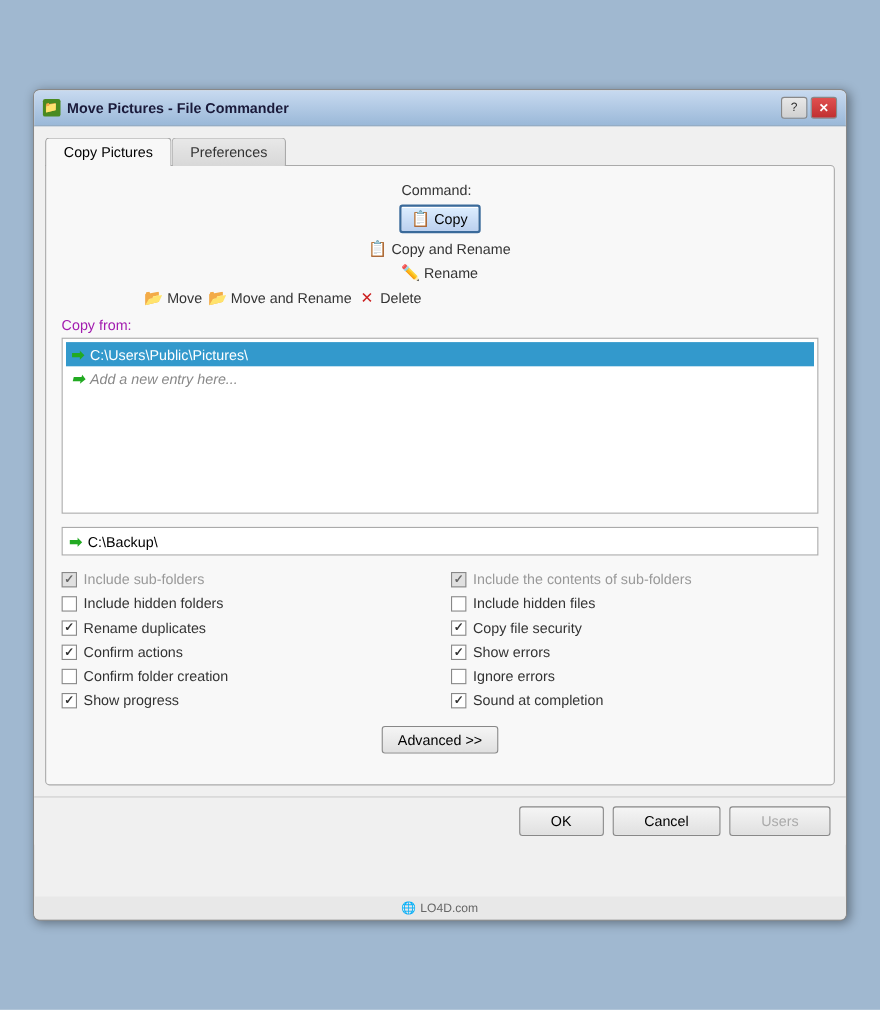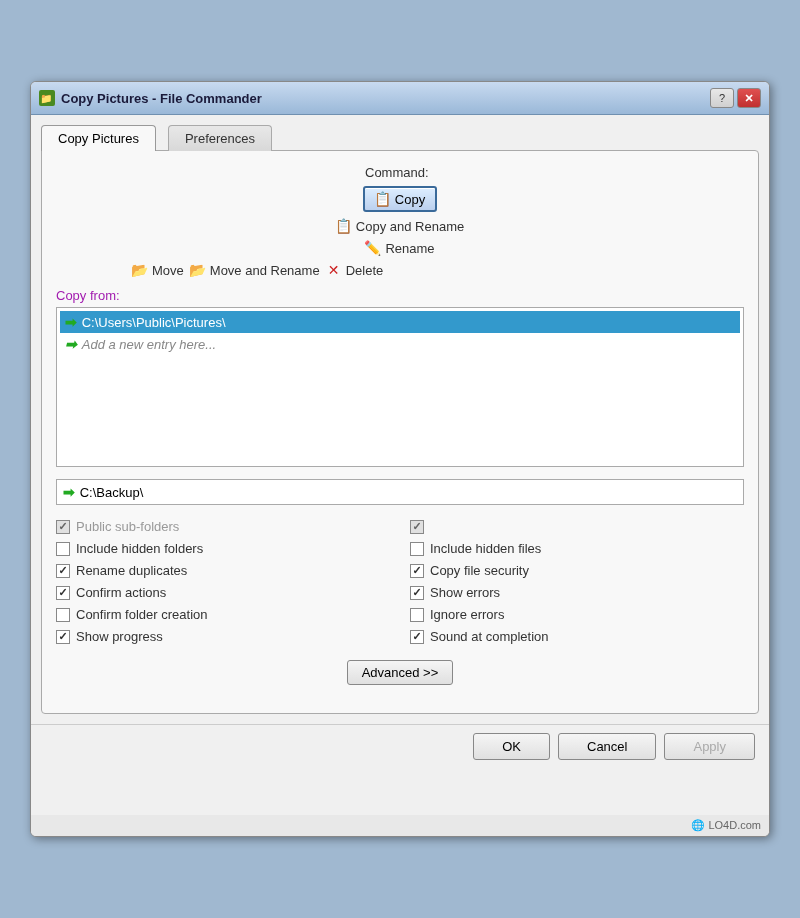--- a/index.html
+++ b/index.html
@@ -71,21 +71,21 @@
       background: linear-gradient(to bottom, #e05050, #c03030);
       color: white;
       font-weight: bold;
     }
     .content {
       padding: 10px;
       background: #f0f0f0;
     }
     .tabs {
       display: flex;
-      gap: 12px;
+      gap: 0;
       margin-bottom: -1px;
       position: relative;
       z-index: 1;
     }
     .tab {
       padding: 5px 16px;
       border: 1px solid #aaa;
       border-bottom: none;
       background: linear-gradient(to bottom, #e8e8e8, #d8d8d8);
       cursor: pointer;
@@ -283,37 +283,37 @@
       cursor: pointer;
       font-size: 13px;
       border-radius: 3px;
       min-width: 75px;
     }
     .footer-btn.disabled {
       color: #aaa;
       cursor: default;
     }
     .watermark {
-      text-align: right;
+      text-align: center;
       padding: 4px 8px;
       font-size: 11px;
       color: #666;
       background: #e8e8e8;
       margin-top: 47px;
     }
   </style>
 </head>
 <body>
 
 <div class="window">
 
   <div class="title-bar">
     <div class="title-bar-left">
       <div class="title-icon">📁</div>
-      <span class="title-text">Copy Pictures - File Commander</span>
+      <span class="title-text">Move Pictures - File Commander</span>
     </div>
     <div class="title-buttons">
       <div class="title-btn">?</div>
       <div class="title-btn close">✕</div>
     </div>
   </div>
 
   <div class="content">
 
     <div class="tabs">
@@ -372,24 +372,25 @@
 
       <div class="path-input">
         <span class="arrow-icon">➡</span>
         <span>C:\Backup\</span>
       </div>
 
       <div class="checkboxes-grid">
 
         <div class="checkbox-item disabled">
           <div class="cb gray-checked"></div>
-          <span>Public sub-folders</span>
+          <span>Include sub-folders</span>
         </div>
         <div class="checkbox-item disabled">
           <div class="cb gray-checked"></div>
+          <span>Include the contents of sub-folders</span>
         </div>
 
         <div class="checkbox-item">
           <div class="cb"></div>
           <span>Include hidden folders</span>
         </div>
         <div class="checkbox-item">
           <div class="cb"></div>
           <span>Include hidden files</span>
         </div>
@@ -433,17 +434,17 @@
 
       <div class="bottom-row">
         <button class="advanced-btn">Advanced &gt;&gt;</button>
       </div>
     </div>
   </div>
 
   <div class="footer">
     <button class="footer-btn">OK</button>
     <button class="footer-btn">Cancel</button>
-    <button class="footer-btn disabled">Apply</button>
+    <button class="footer-btn disabled">Users</button>
   </div>
 
   <div class="watermark">🌐 LO4D.com</div>
 </div>
 
 </body></html>

